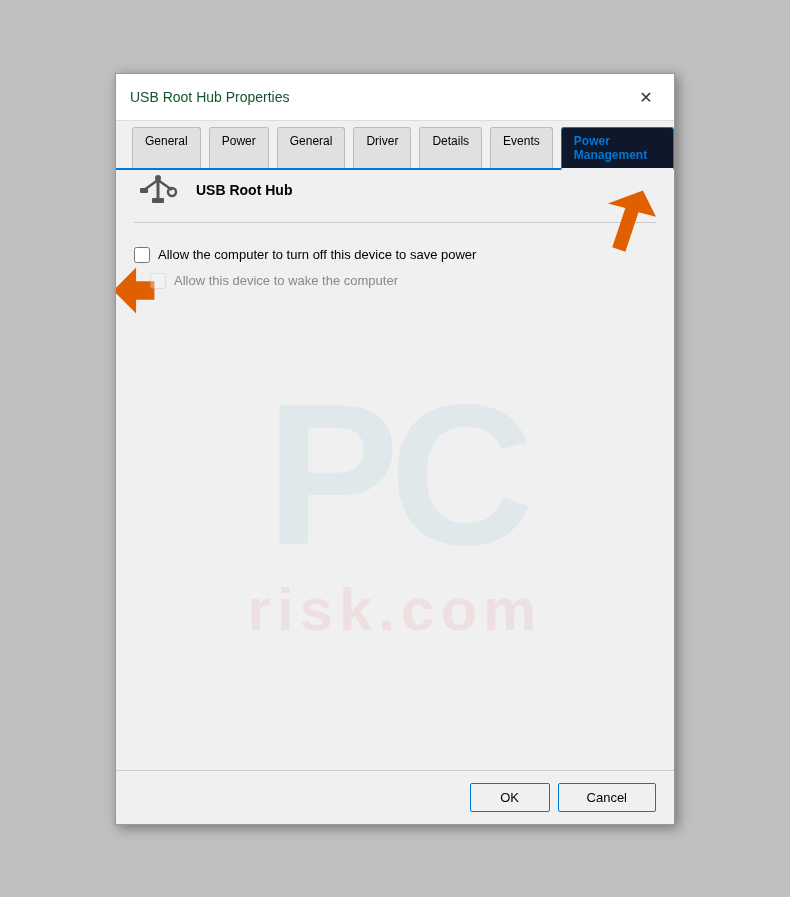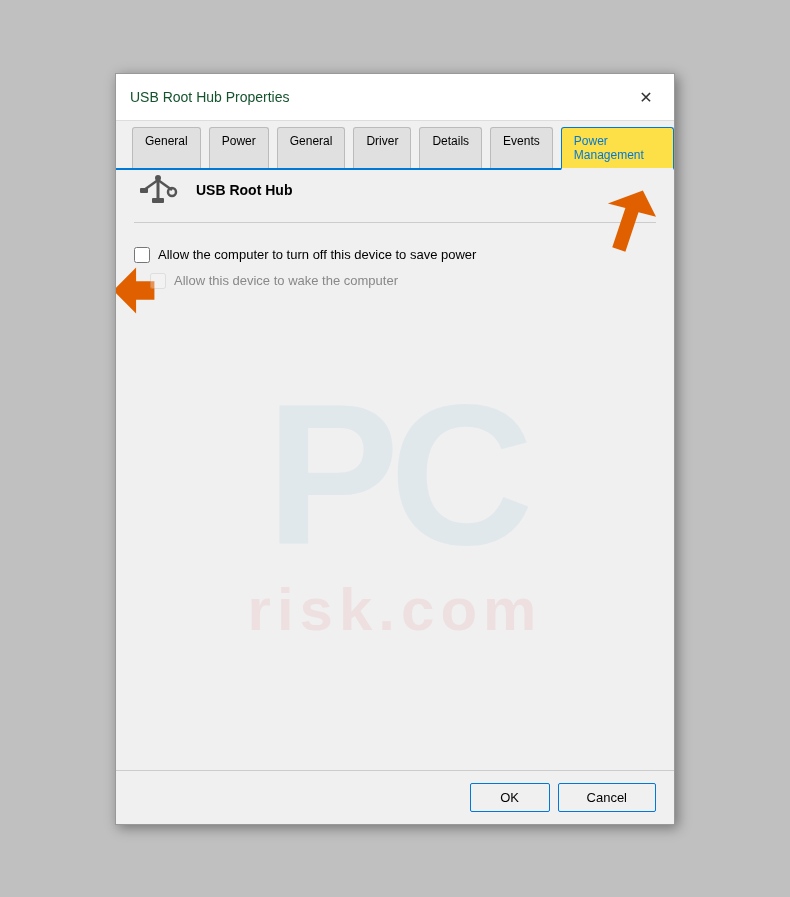--- a/index.html
+++ b/index.html
@@ -60,25 +60,25 @@
       padding: 6px 12px;
       cursor: pointer;
       border: 1px solid #bbb;
       border-bottom: none;
       background: #e0e0e0;
       color: #000;
       font-size: 12px;
       border-radius: 3px 3px 0 0;
     }
     .tab.active {
-      background: #fde047;
+      background: #0f172a;
       border-color: #0078d7;
       border-bottom: 2px solid #f0f0f0;
       margin-bottom: -2px;
-      font-weight: 400;
+      font-weight: 700;
       color: #0078d7;
     }
     .content-area {
       padding: 0 18px;
       flex: 1;
       position: relative;
       min-height: 600px;
       overflow: hidden;
     }
     .device-header {

